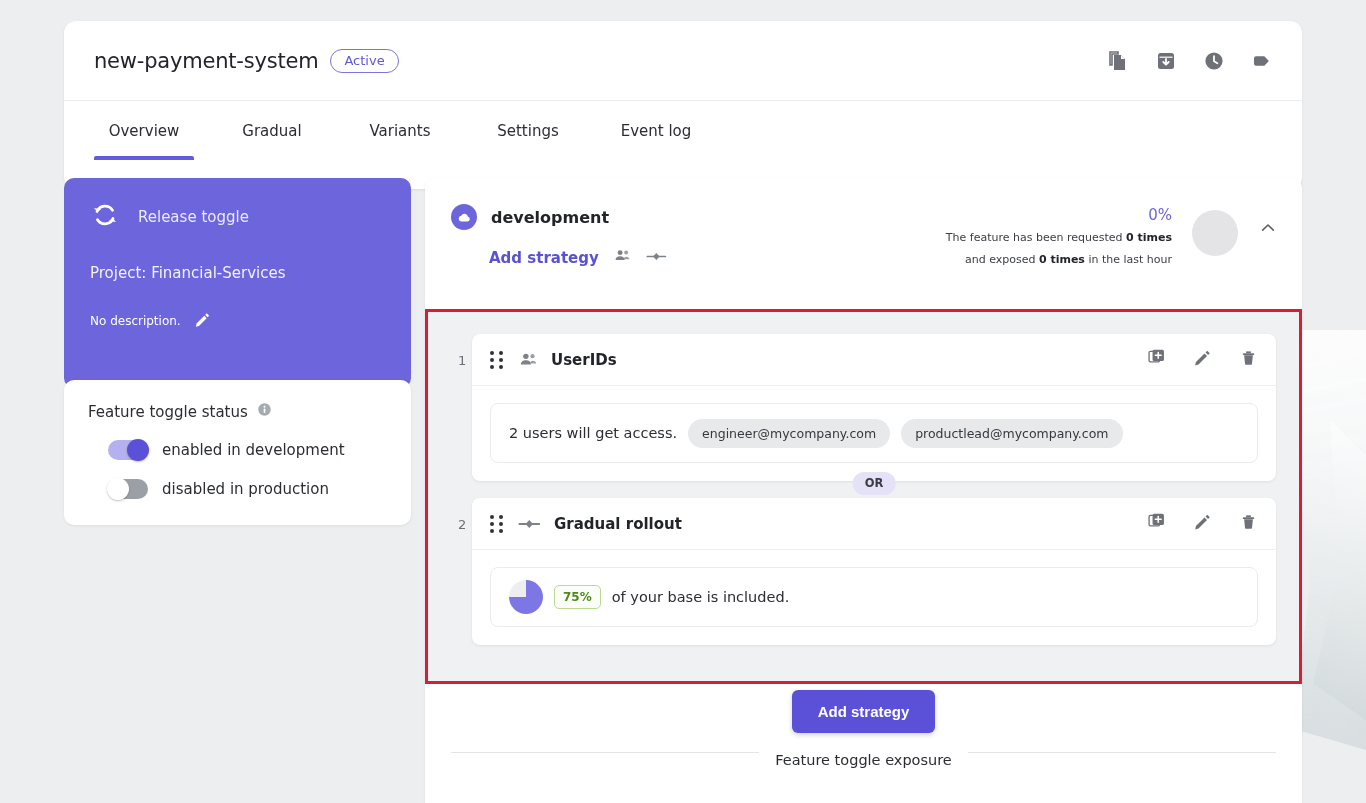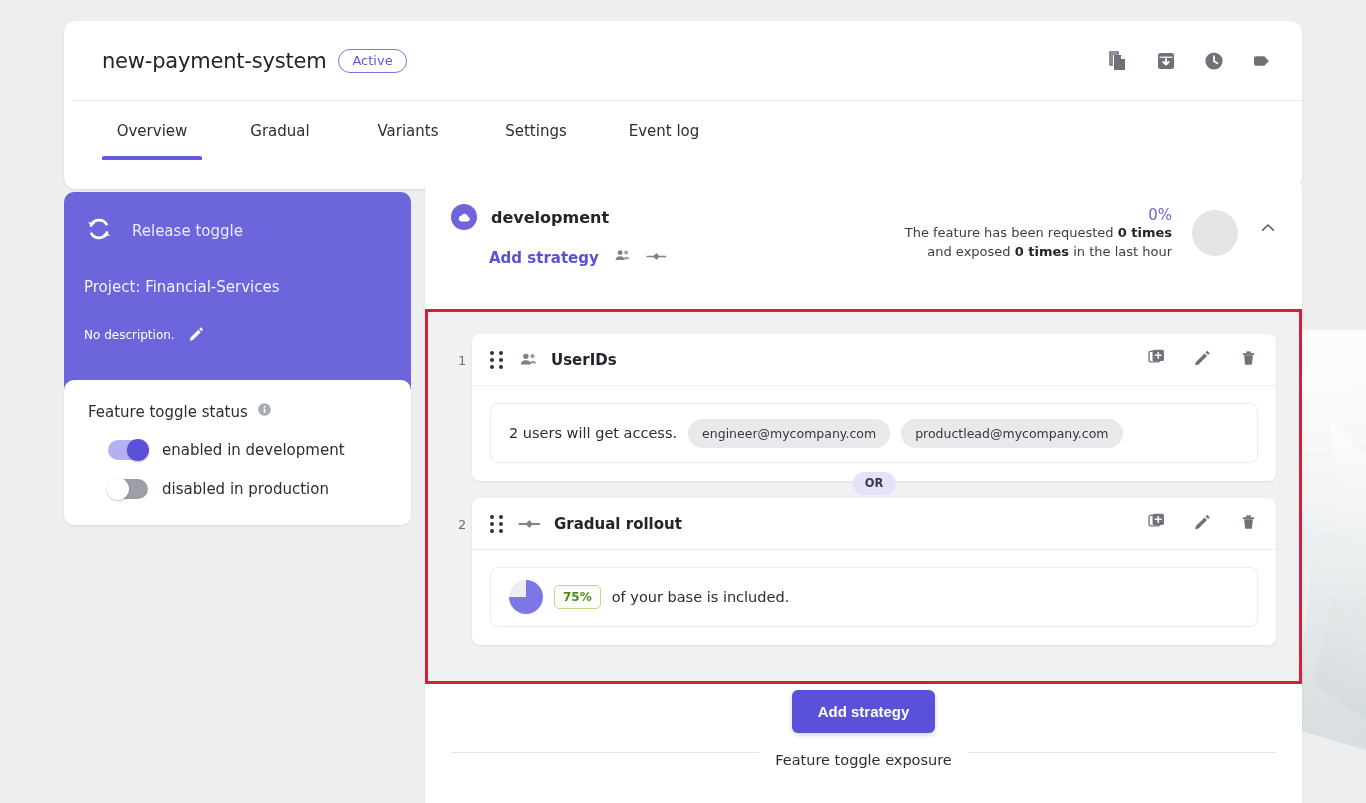--- a/index.html
+++ b/index.html
@@ -30,21 +30,20 @@
     opacity: 0.7; pointer-events: none;
   }
 
   
   .header-card {
     position: absolute; left: 64px; top: 21px;
     width: 1238px; height: 168px;
     background: #ffffff;
     border-radius: 12px;
     box-shadow: 0 1px 3px rgba(0,0,0,0.08);
-    padding-left: 8px;
   }
   .header-top {
     display: flex; align-items: center;
     height: 80px; padding: 0 28px 0 30px;
     border-bottom: 1px solid #eceef0;
   }
   .feature-name {
     font-size: 21px; color: #22242a; letter-spacing: -0.2px;
   }
   .status-pill {
@@ -70,25 +69,25 @@
   }
   .tab.active { font-weight: normal; }
   .tab.active::after {
     content: ""; position: absolute; left: 0; right: 0; bottom: 0;
     height: 4px; background: #635bde; border-radius: 2px 2px 0 0;
   }
   .tab-spacer { width: 28px; }
 
   
   .release-card {
-    position: absolute; left: 64px; top: 192px;
+    position: absolute; left: 64px; top: 178px;
     width: 347px; height: 210px;
     background: #6c65db;
     border-radius: 10px;
-    padding: 22px 20px;
+    padding: 22px 26px;
     color: #ffffff;
   }
   .release-row { display: flex; align-items: center; gap: 18px; }
   .release-title { font-size: 15px; color: #eceaff; }
   .release-line { font-size: 15px; color: #f3f2ff; margin-top: 30px; }
   .release-desc { font-size: 12px; color: #ffffff; margin-top: 28px; display: flex; align-items: center; gap: 12px; }
 
   .status-card {
     position: absolute; left: 64px; top: 380px;
     width: 347px; height: 145px;
@@ -120,21 +119,21 @@
   .cloud-badge {
     width: 26px; height: 26px; border-radius: 50%; background: #6c65db;
     display: flex; align-items: center; justify-content: center; flex: none;
   }
   .env-name { font-size: 16px; font-weight: bold; color: #22242a; }
   .env-actions { display: flex; align-items: center; gap: 14px; margin-top: 16px; margin-left: 38px; }
   .add-strategy-link { color: #5a52d5; font-size: 15px; font-weight: bold; cursor: pointer; }
   .env-right { margin-left: auto; display: flex; align-items: flex-start; gap: 20px; }
   .env-stats { text-align: right; padding-top: 2px; }
   .pct { font-size: 15px; color: #6c65db; }
-  .stat-line { font-size: 13px; color: #3a3d44; line-height: 1.45; }
+  .stat-line { font-size: 11px; color: #3a3d44; margin-top: 6px; line-height: 1.45; }
   .stat-line b { color: #22242a; }
   .donut { width: 46px; height: 46px; border-radius: 50%; background: #e4e4e6; margin-top: 6px; flex: none; }
   .chev { margin-top: 14px; cursor: pointer; }
 
   
   .strategies {
     position: absolute; left: 0; top: 131px;
     width: 877px; height: 375px;
     background: #f0f1f3;
     border: 3px solid #d32038;

